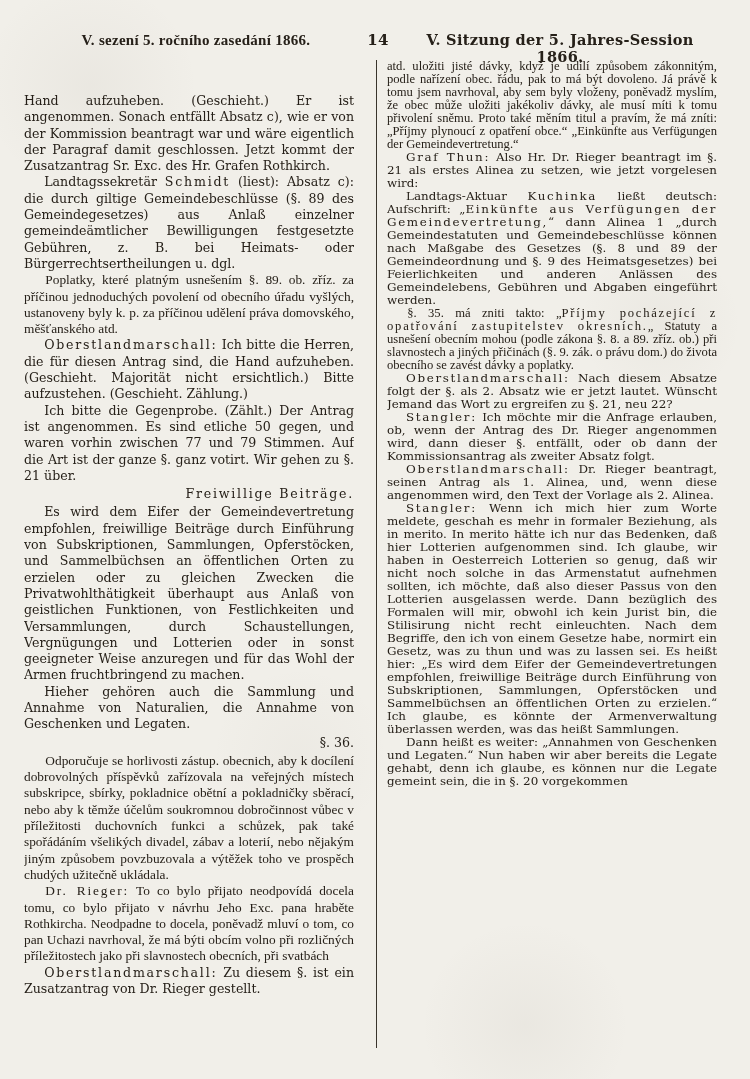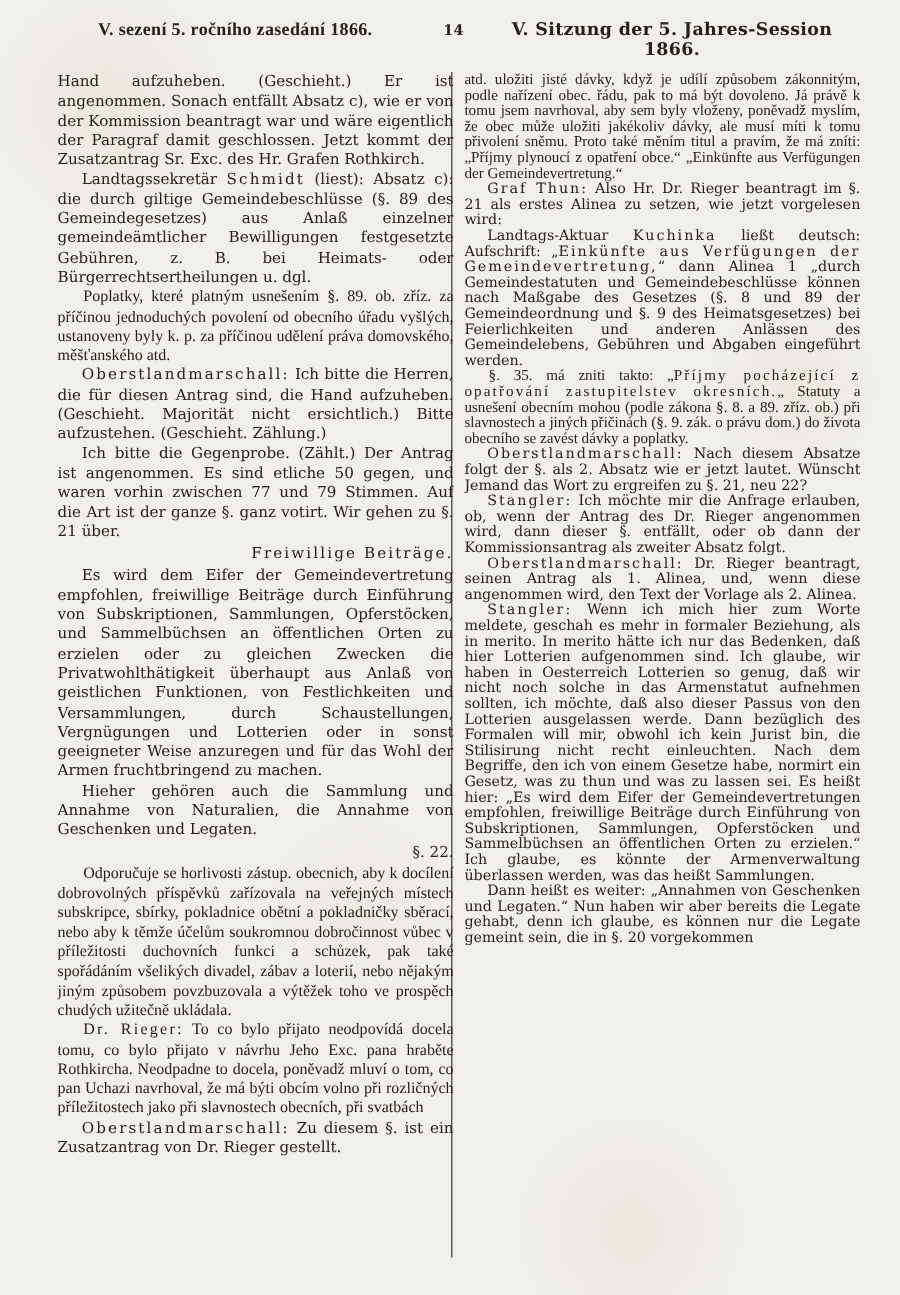--- a/index.html
+++ b/index.html
@@ -12,36 +12,36 @@
   .page {
     position:relative; width:750px; height:1079px; overflow:hidden;
     background:
       radial-gradient(circle at 12% 8%, rgba(120,110,95,.06), transparent 9%),
       radial-gradient(circle at 88% 30%, rgba(120,110,95,.05), transparent 8%),
       radial-gradient(circle at 40% 70%, rgba(120,110,95,.04), transparent 10%),
       radial-gradient(circle at 70% 95%, rgba(120,110,95,.06), transparent 9%),
       #f1efe9;
   }
   .header {
-    position:absolute; top:16px; left:38px; width:680px;
+    position:absolute; top:31px; left:38px; width:680px;
     display:flex; align-items:baseline;
     font-size:14.5px; font-weight:bold; letter-spacing:.02em;
   }
   .header .h-left  { width:316px; text-align:center; font-family:"Liberation Serif", serif; font-size:15px; }
-  .header .h-num   { width:48px;  text-align:center; font-size:12px; }
+  .header .h-num   { width:48px;  text-align:center; font-size:15px; }
   .header .h-right { width:316px; text-align:center; }
   .divider {
     position:absolute; left:376px; top:60px; width:1px; height:988px;
     background:#3a342c;
   }
   .column {
     position:absolute; top:60px; text-align:justify;
     overflow:hidden; max-height:995px;
   }
-  .left-col  { left:48px;  width:330px; font-size:12.6px; line-height:16.3px; }
+  .left-col  { left:24px;  width:330px; font-size:12.6px; line-height:16.3px;margin-top:33px; }
   .right-col { left:387px; width:330px; font-size:11.9px; line-height:13px; }
   .para { margin:0; text-indent:1.6em; }
   .para.noindent { text-indent:0; }
   .para.center { text-align:right; text-indent:0; margin:2px 0; }
   .para.cs { font-family:"Liberation Serif", serif; font-size:1.06em; }
   .spaced { letter-spacing:.14em; }
 </style>
 </head>
 <body>
 
@@ -57,21 +57,21 @@
 
   <div class="column left-col">
       <p class="para noindent"><span>Hand aufzuheben. (Geschieht.) Er ist angenommen. Sonach entfällt Absatz c), wie er von der Kommission beantragt war und wäre eigentlich der Paragraf damit geschlossen. Jetzt kommt der Zusatzantrag Sr. Exc. des Hr. Grafen Rothkirch.</span></p>
       <p class="para"><span>Landtagssekretär </span><span class="spaced">Schmidt</span><span> (liest): Absatz c): die durch giltige Gemeindebeschlüsse (§. 89 des Gemeindegesetzes) aus Anlaß einzelner gemeindeämtlicher Bewilligungen festgesetzte Gebühren, z. B. bei Heimats- oder Bürgerrechtsertheilungen u. dgl.</span></p>
       <p class="para cs"><span>Poplatky, které platným usnešením §. 89. ob. zříz. za příčinou jednoduchých povolení od obecního úřadu vyšlých, ustanoveny byly k. p. za příčinou udělení práva domovského, měšťanského atd.</span></p>
       <p class="para"><span class="spaced">Oberstlandmarschall:</span><span> Ich bitte die Herren, die für diesen Antrag sind, die Hand aufzuheben. (Geschieht. Majorität nicht ersichtlich.) Bitte aufzustehen. (Geschieht. Zählung.)</span></p>
       <p class="para"><span>Ich bitte die Gegenprobe. (Zählt.) Der Antrag ist angenommen. Es sind etliche 50 gegen, und waren vorhin zwischen 77 und 79 Stimmen. Auf die Art ist der ganze §. ganz votirt. Wir gehen zu §. 21 über.</span></p>
       <p class="para center"><span class="spaced">Freiwillige Beiträge.</span></p>
       <p class="para"><span>Es wird dem Eifer der Gemeindevertretung empfohlen, freiwillige Beiträge durch Einführung von Subskriptionen, Sammlungen, Opferstöcken, und Sammelbüchsen an öffentlichen Orten zu erzielen oder zu gleichen Zwecken die Privatwohlthätigkeit überhaupt aus Anlaß von geistlichen Funktionen, von Festlichkeiten und Versammlungen, durch Schaustellungen, Vergnügungen und Lotterien oder in sonst geeigneter Weise anzuregen und für das Wohl der Armen fruchtbringend zu machen.</span></p>
       <p class="para"><span>Hieher gehören auch die Sammlung und Annahme von Naturalien, die Annahme von Geschenken und Legaten.</span></p>
-      <p class="para center"><span>§. 22.</span></p>
+      <p class="para center"><span>§. 36.</span></p>
       <p class="para cs"><span>Odporučuje se horlivosti zástup. obecnich, aby k docílení dobrovolných příspěvků zařízovala na veřejných místech subskripce, sbírky, pokladnice obětní a pokladničky sběrací, nebo aby k těmže účelům soukromnou dobročinnost vůbec v příležitosti duchovních funkci a schůzek, pak také spořádáním všelikých divadel, zábav a loterií, nebo nějakým jiným způsobem povzbuzovala a výtěžek toho ve prospěch chudých užitečně ukládala.</span></p>
       <p class="para cs"><span class="spaced">Dr. Rieger:</span><span> To co bylo přijato neodpovídá docela tomu, co bylo přijato v návrhu Jeho Exc. pana hraběte Rothkircha. Neodpadne to docela, poněvadž mluví o tom, co pan Uchazi navrhoval, že má býti obcím volno při rozličných příležitostech jako při slavnostech obecních, při svatbách</span></p>
       <p class="para"><span class="spaced">Oberstlandmarschall:</span><span> Zu diesem §. ist ein Zusatzantrag von Dr. Rieger gestellt.</span></p>
     </div>
   <div class="column right-col">
       <p class="para cs noindent"><span>atd. uložiti jisté dávky, když je udílí způsobem zákonnitým, podle nařízení obec. řádu, pak to má být dovoleno. Já právě k tomu jsem navrhoval, aby sem byly vloženy, poněvadž myslím, že obec může uložiti jakékoliv dávky, ale musí míti k tomu přivolení sněmu. Proto také měním titul a pravím, že má zníti: „Příjmy plynoucí z opatření obce.“ </span><span>„Einkünfte aus Verfügungen der Gemeindevertretung.“</span></p>
       <p class="para"><span class="spaced">Graf Thun:</span><span> Also Hr. Dr. Rieger beantragt im §. 21 als erstes Alinea zu setzen, wie jetzt vorgelesen wird:</span></p>
       <p class="para"><span>Landtags-Aktuar </span><span class="spaced">Kuchinka</span><span> ließt deutsch: Aufschrift: „</span><span class="spaced">Einkünfte aus Verfügungen der Gemeindevertretung,</span><span>“ dann Alinea 1 „durch Gemeindestatuten und Gemeindebeschlüsse können nach Maßgabe des Gesetzes (§. 8 und 89 der Gemeindeordnung und §. 9 des Heimatsgesetzes) bei Feierlichkeiten und anderen Anlässen des Gemeindelebens, Gebühren und Abgaben eingeführt werden.</span></p>
       <p class="para cs"><span>§. 35. má zniti takto: „</span><span class="spaced">Příjmy pocházející z opatřování zastupitelstev okresních.</span><span>„ Statuty a usnešení obecním mohou (podle zákona §. 8. a 89. zříz. ob.) při slavnostech a jiných přičinách (§. 9. zák. o právu dom.) do života obecního se zavést dávky a poplatky.</span></p>
       <p class="para"><span class="spaced">Oberstlandmarschall:</span><span> Nach diesem Absatze folgt der §. als 2. Absatz wie er jetzt lautet. Wünscht Jemand das Wort zu ergreifen zu §. 21, neu 22?</span></p>

